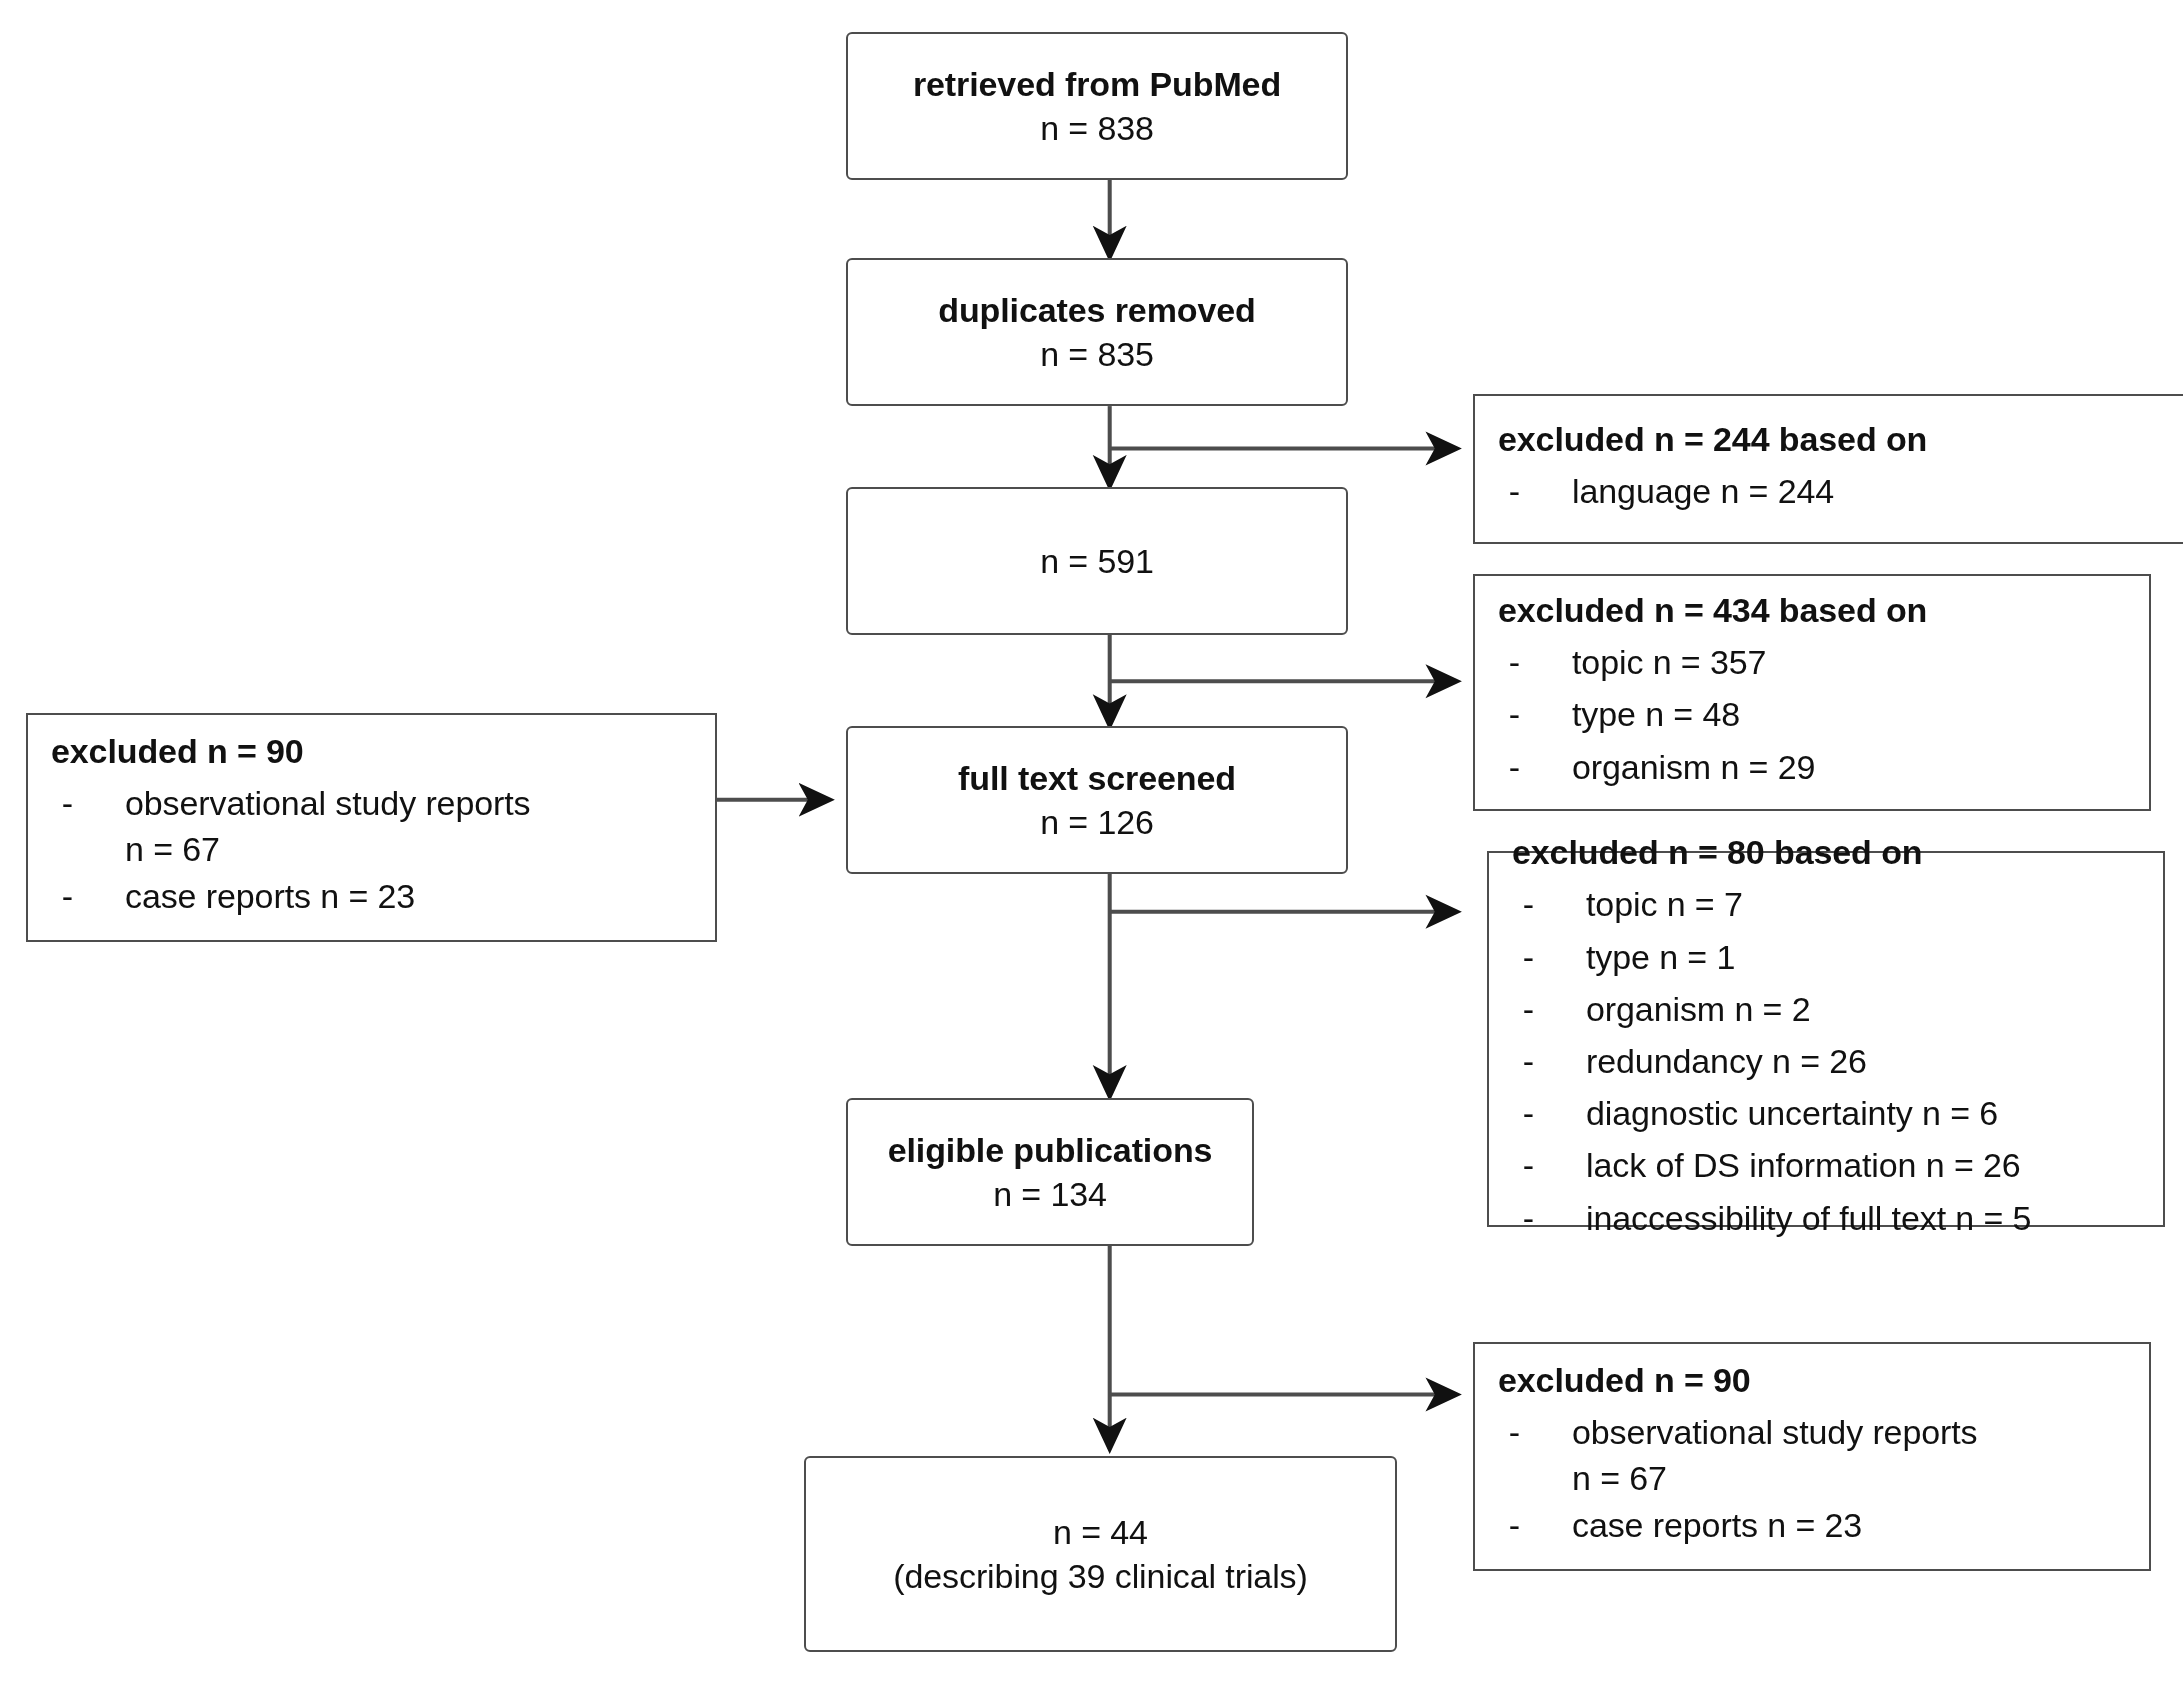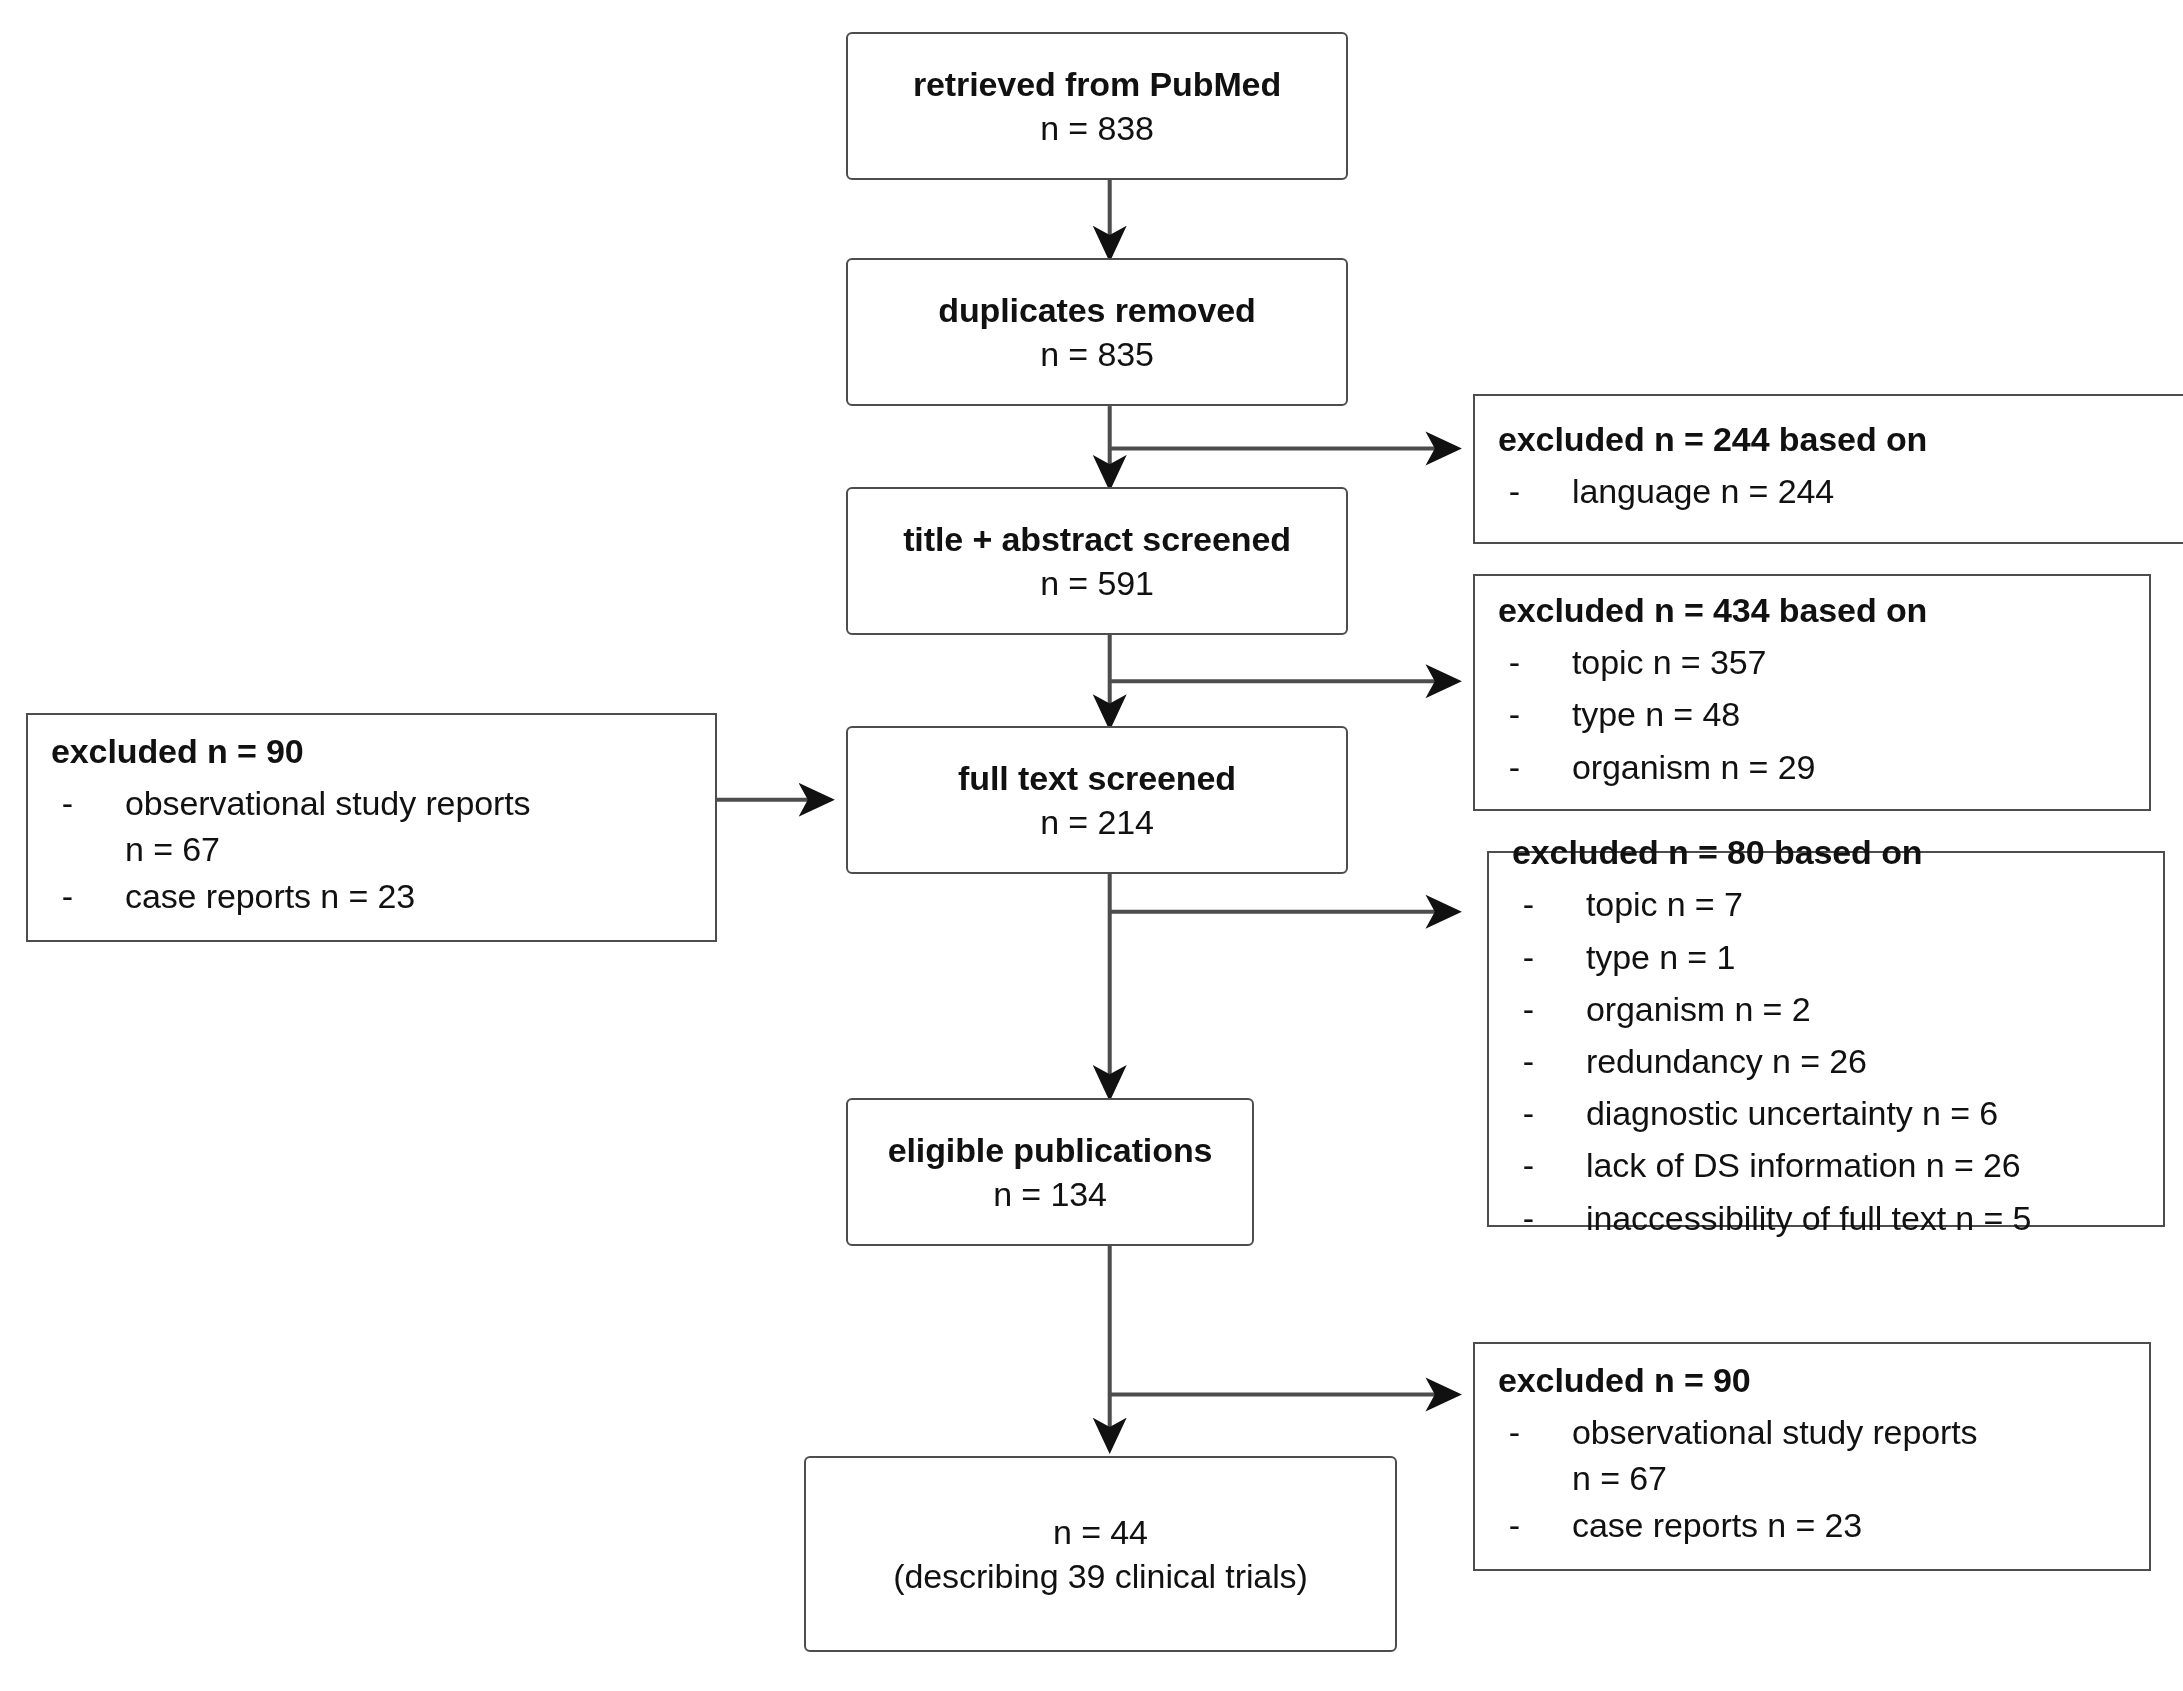--- a/index.html
+++ b/index.html
@@ -115,27 +115,26 @@
     <span class="ln b">retrieved from PubMed</span>
     <span class="ln">n = 838</span>
   </div>
 
   <div class="box center" style="left:846px;top:258px;width:502px;height:148px;">
     <span class="ln b">duplicates removed</span>
     <span class="ln">n = 835</span>
   </div>
 
   <div class="box center" style="left:846px;top:487px;width:502px;height:148px;">
-    <span class="ln b">title + abstract screened</span>
     <span class="ln">n = 591</span>
   </div>
 
   <div class="box center" style="left:846px;top:726px;width:502px;height:148px;">
     <span class="ln b">full text screened</span>
-    <span class="ln">n = 214</span>
+    <span class="ln">n = 126</span>
   </div>
 
   <div class="box center" style="left:846px;top:1098px;width:408px;height:148px;">
     <span class="ln b">eligible publications</span>
     <span class="ln">n = 134</span>
   </div>
 
   <div class="box center" style="left:804px;top:1456px;width:593px;height:196px;">
     <span class="ln">n = 44</span>
     <span class="ln">(describing 39 clinical trials)</span>

